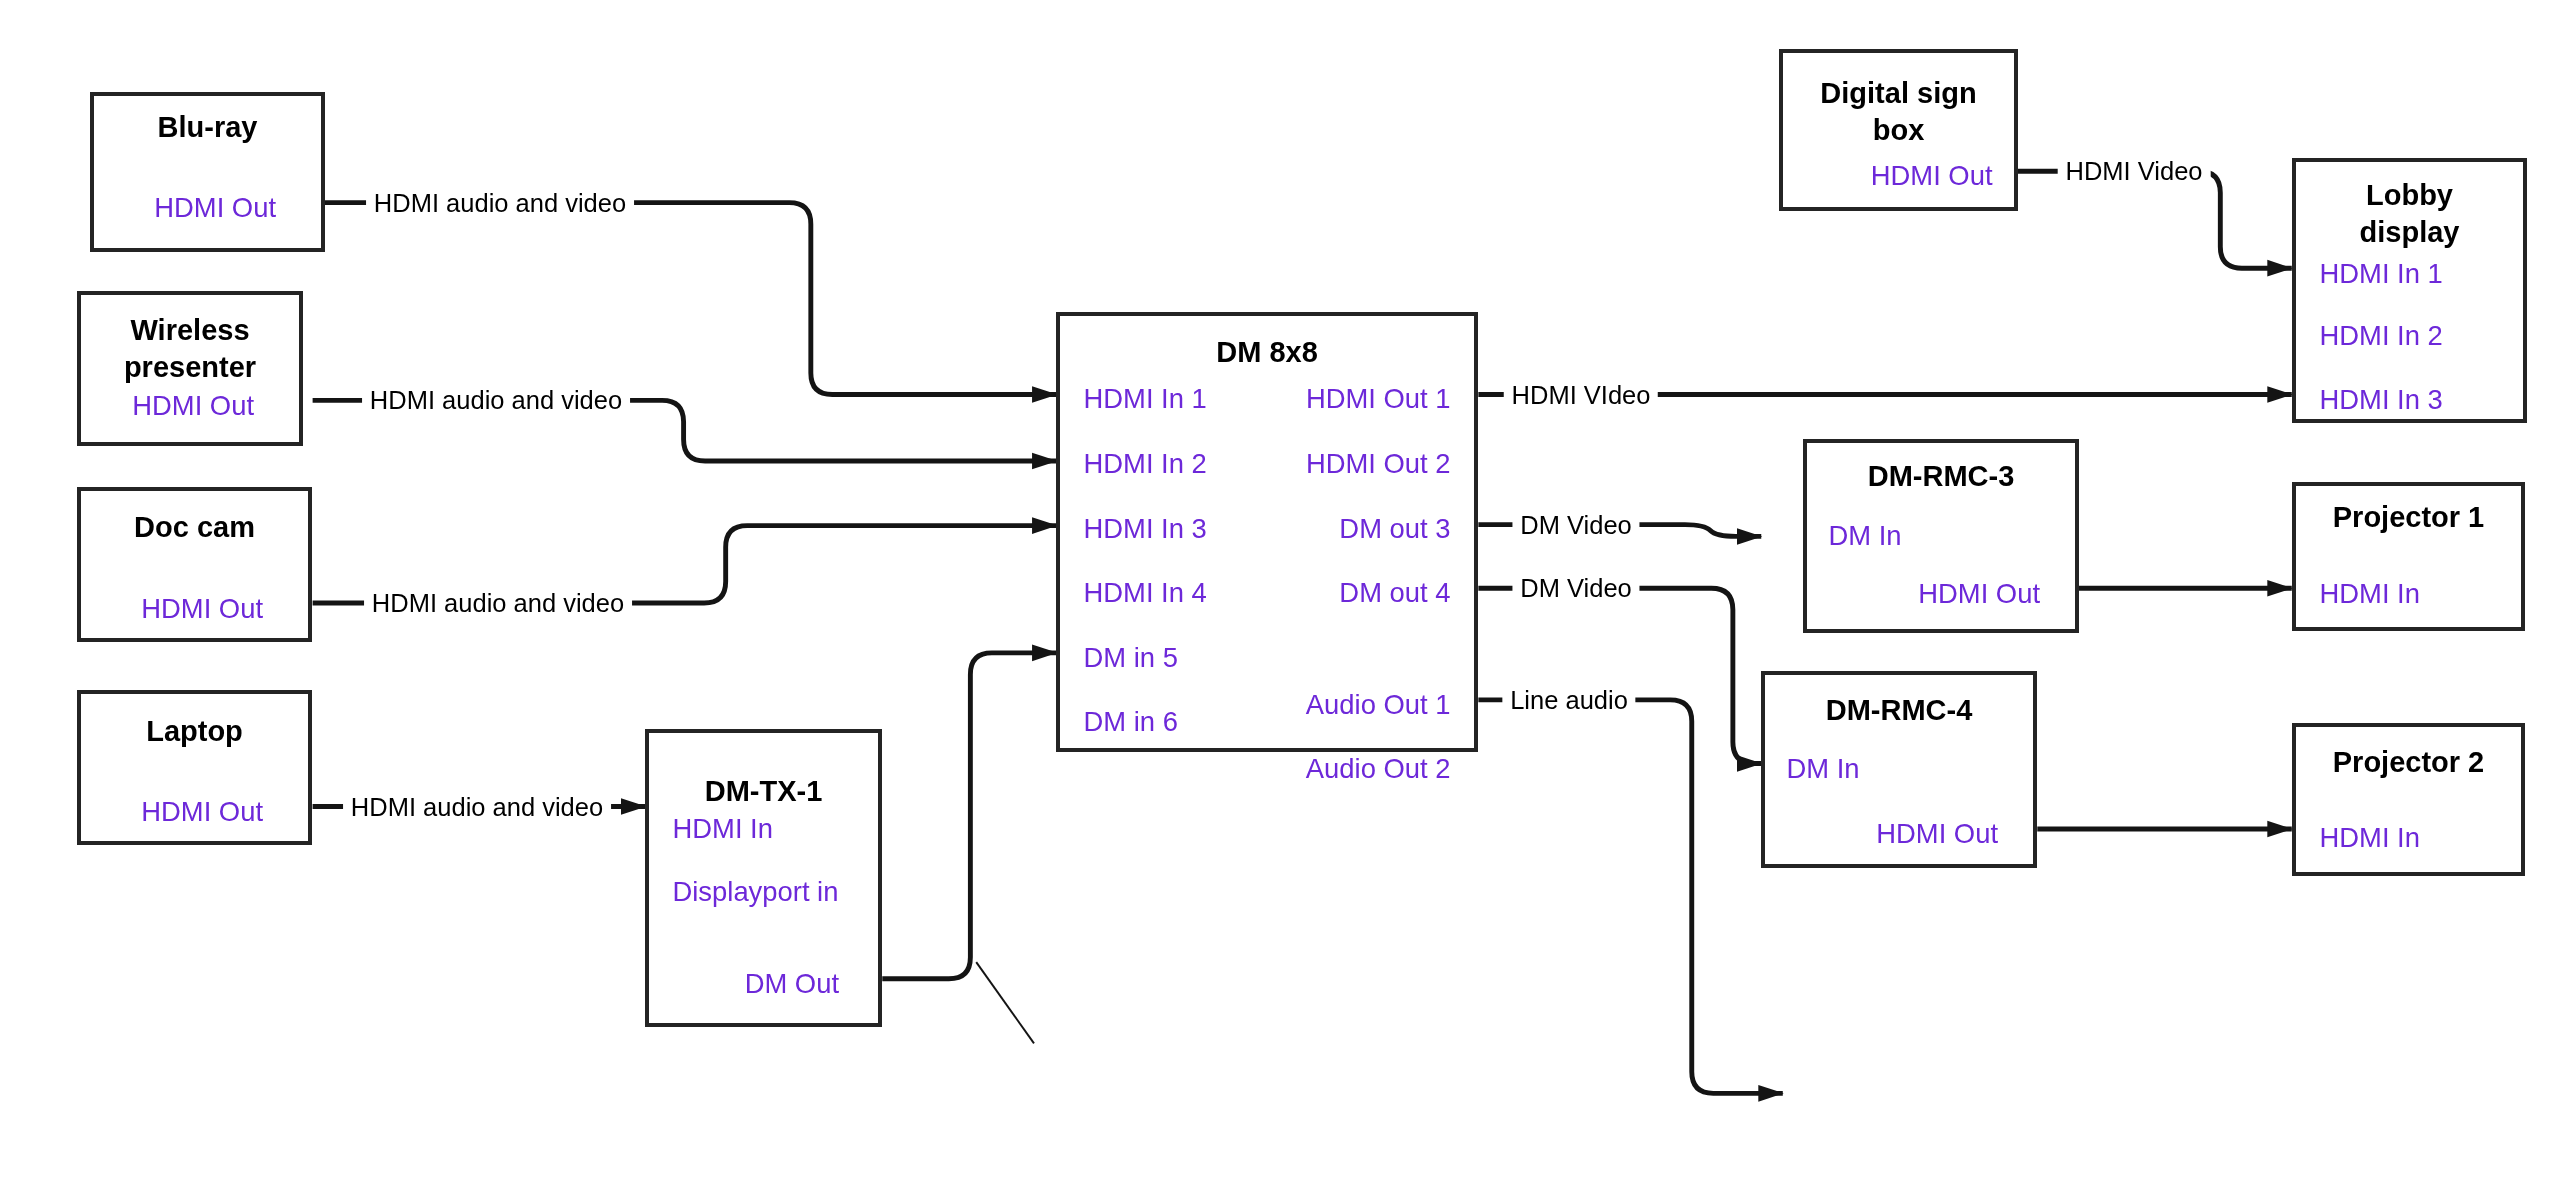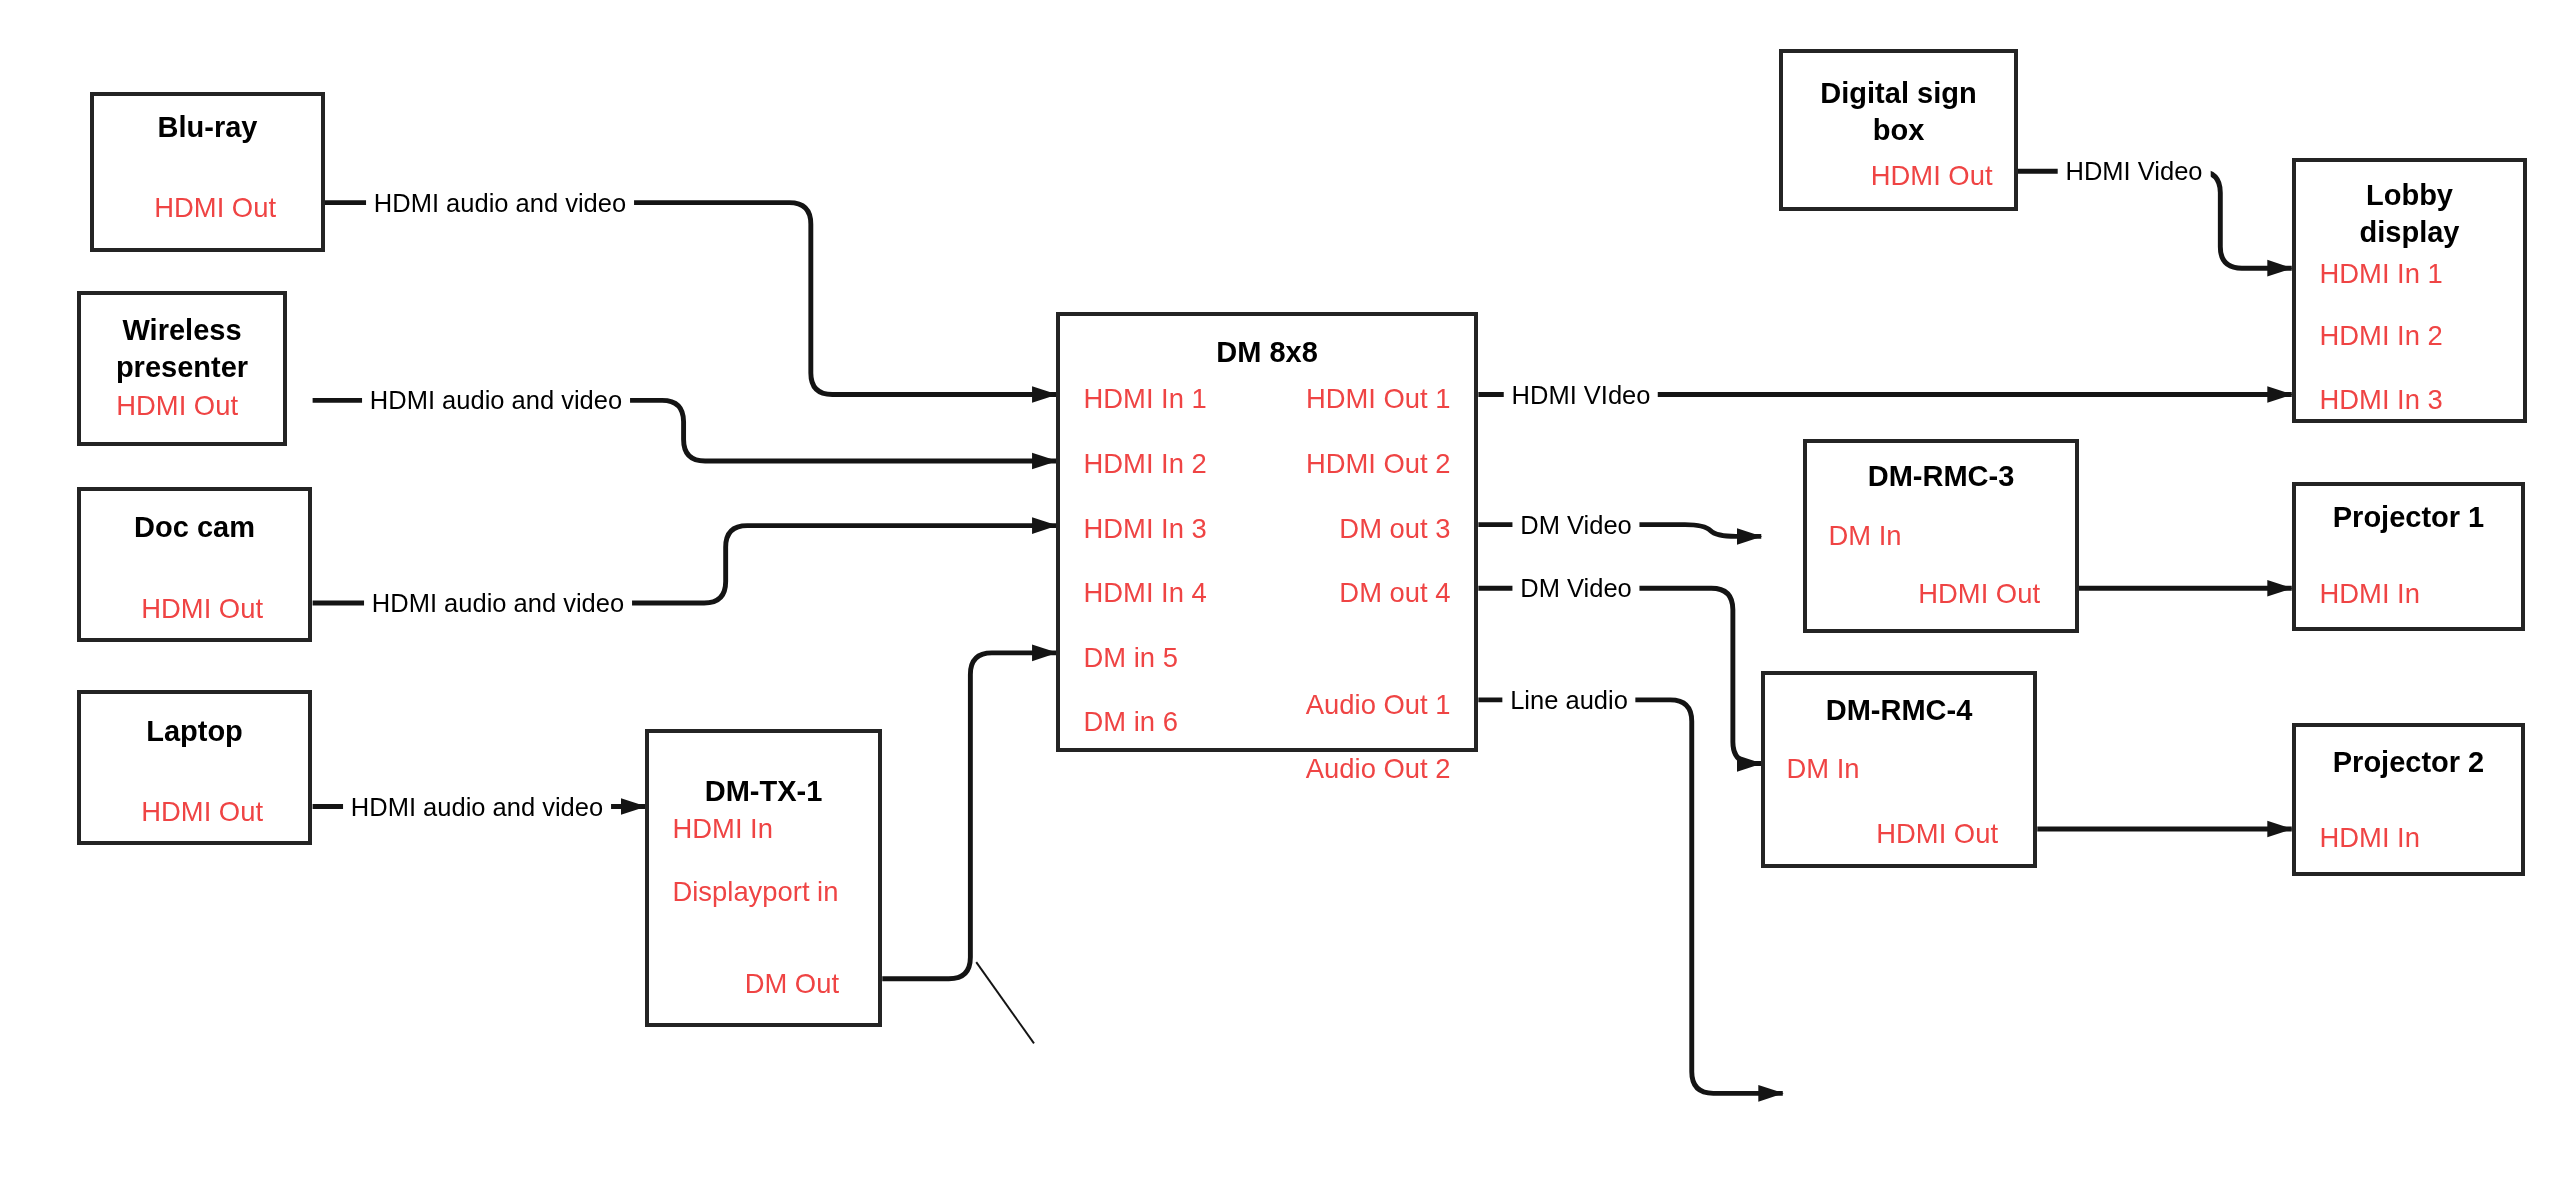--- a/index.html
+++ b/index.html
@@ -12,21 +12,21 @@
     position:absolute;background:#ffffff;border:4.9px solid #242424;
     box-sizing:border-box;z-index:2;
   }
   .node-title{
     position:absolute;left:50%;transform:translate(-50%,-50%);
     font-weight:bold;font-size:29px;line-height:37px;text-align:center;
     white-space:normal;color:#000;
   }
   .port{
     position:absolute;transform:translateY(-50%);
-    font-size:27.4px;line-height:29px;white-space:nowrap;color:#ef4444;
+    font-size:27.4px;line-height:29px;white-space:nowrap;color:#6d28d9;
   }
   .edge-label{
     position:absolute;transform:translate(-50%,-50%);
     font-size:25.5px;line-height:29px;background:#ffffff;padding:0 7.8px;
     white-space:nowrap;z-index:3;color:#000;
   }
   .callout{
     position:absolute;border:2px dashed #5a5a5a;background:#ffffff;
     display:flex;align-items:center;justify-content:center;text-align:center;
     font-size:24.5px;line-height:30px;box-sizing:border-box;z-index:3;color:#000;
@@ -54,21 +54,21 @@
       <path d="M 1510 715 H 1706 Q 1728 715 1728 737 V 1095 Q 1728 1117 1750 1117 H 1821" fill="none" stroke="#141414" stroke-width="5" marker-end="url(#arrow)"></path>
       <path d="M 2061 175 H 2246 Q 2268 175 2268 197 V 252 Q 2268 274 2290 274 H 2341" fill="none" stroke="#141414" stroke-width="5" marker-end="url(#arrow)"></path>
       <path d="M 2081 601 H 2341" fill="none" stroke="#141414" stroke-width="5" marker-end="url(#arrow)"></path>
       <path d="M 2081 847 H 2341" fill="none" stroke="#141414" stroke-width="5" marker-end="url(#arrow)"></path>
       <path d="M 997 983 L 1056 1066" fill="none" stroke="#141414" stroke-width="2"></path>
     </svg>
     <div class="node" style="left: 90px; top: 92px; width: 235px; height: 160px;">
       <div class="node-title" style="top: 31px; width: 206px;">Blu-ray</div>
       <div class="port" style="top: 111px; right: 45px;">HDMI Out</div>
     </div>
-    <div class="node" style="left: 77px; top: 291px; width: 210px; height: 155px;">
+    <div class="node" style="left: 77px; top: 291px; width: 226px; height: 155px;">
       <div class="node-title" style="top: 54px; width: 196px;">Wireless presenter</div>
       <div class="port" style="top: 110px; right: 45px;">HDMI Out</div>
     </div>
     <div class="node" style="left: 77px; top: 487px; width: 235px; height: 155px;">
       <div class="node-title" style="top: 36px; width: 206px;">Doc cam</div>
       <div class="port" style="top: 117px; right: 45px;">HDMI Out</div>
     </div>
     <div class="node" style="left: 77px; top: 690px; width: 235px; height: 155px;">
       <div class="node-title" style="top: 37px; width: 206px;">Laptop</div>
       <div class="port" style="top: 117px; right: 45px;">HDMI Out</div>

